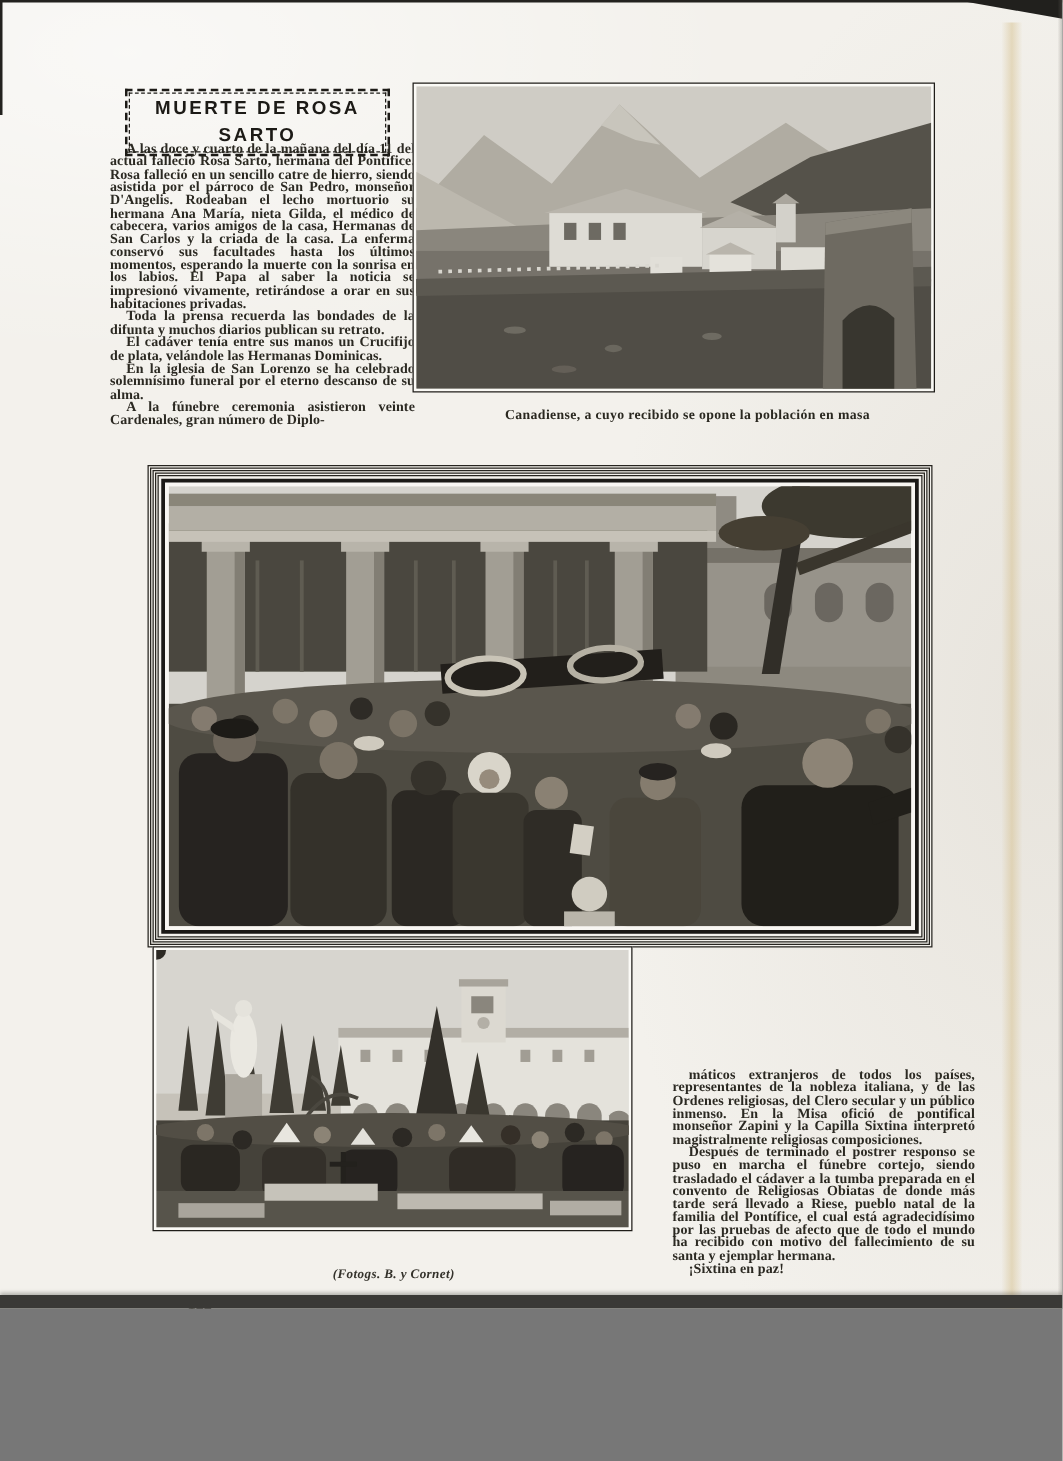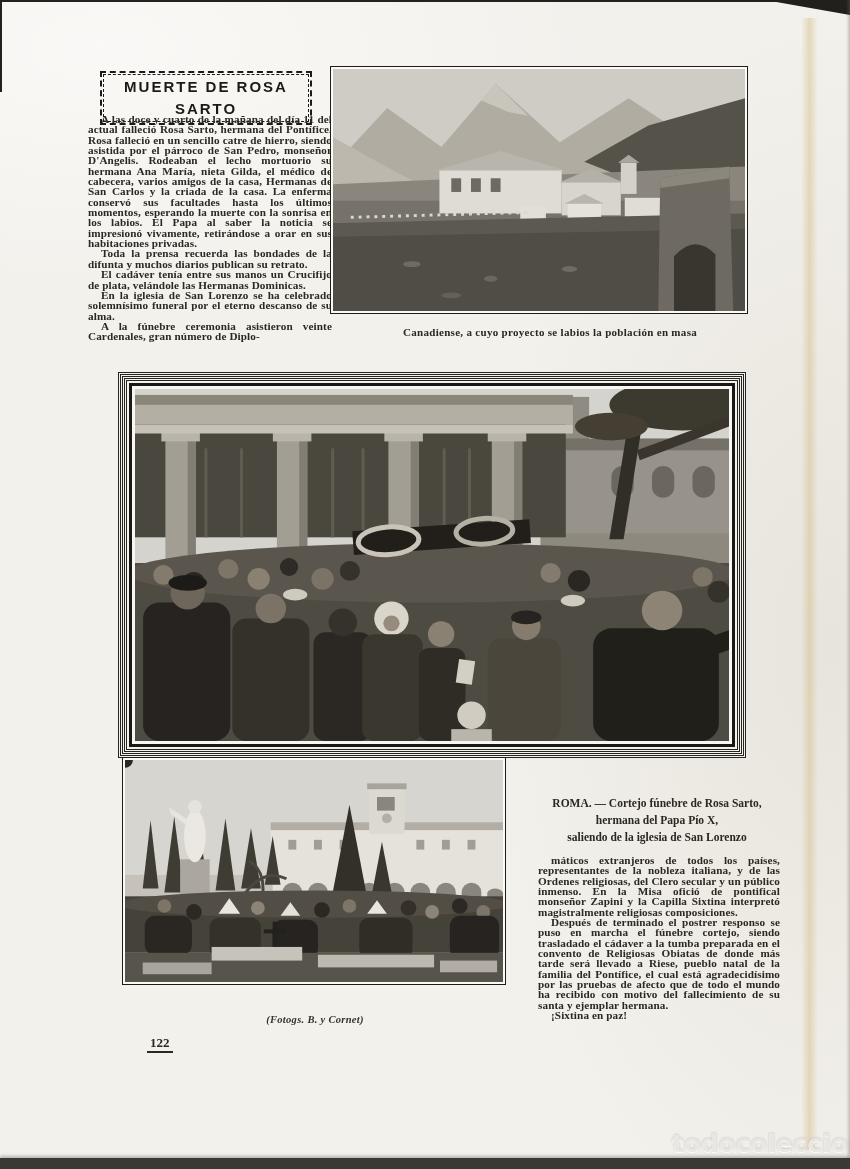--- a/index.html
+++ b/index.html
@@ -1,17 +1,17 @@
 <!DOCTYPE html>
 <html><head>
 <meta charset="utf-8">
 <style>
   html,body{margin:0;padding:0;background:#777;}
   .page{
-    position:relative;width:850px;height:1169px;margin:0 auto;overflow:hidden;
+    position:relative;width:850px;height:1047px;margin:0 auto;overflow:hidden;
     background:
       radial-gradient(ellipse 700px 350px at 12% 4%, rgba(255,255,255,0.55), rgba(255,255,255,0) 70%),
       radial-gradient(ellipse 500px 900px at 98% 55%, rgba(205,198,186,0.30), rgba(205,198,186,0) 70%),
       #f3f1ec;
     font-family:"Liberation Serif", serif;color:#27251f;
   }
   
   .top-line{position:absolute;top:0;left:0;width:100%;height:2px;background:#23221f;}
   .left-tick{position:absolute;top:0;left:0;width:2px;height:92px;background:#23221f;}
   .corner-wedge{position:absolute;top:0;right:0;width:0;height:0;
@@ -110,21 +110,21 @@
         <ellipse cx="240" cy="205" rx="8" ry="3" fill="#6e6b62"></ellipse>
         <ellipse cx="120" cy="232" rx="10" ry="3" fill="#645f57"></ellipse>
         <polygon points="332,112 402,100 406,248 330,248" fill="#6e6a61"></polygon>
         <polygon points="332,112 402,100 402,112 332,122" fill="#8b877d"></polygon>
         <path d="M346,248 L346,192 Q367,168 388,190 L388,248 Z" fill="#38362f"></path>
       </svg>
     </div>
   </div>
 
   <div class="caption caption-nuria">
-    <div>Canadiense, a cuyo proyecto se labios la población en masa</div>
+    <div>Canadiense, a cuyo recibido se opone la población en masa</div>
   </div>
 
   <div class="frame-pos">
     <div class="r">
         <div class="r">
           <div class="r">
             <div class="r">
               <div class="r r5">
       <div class="frame-core">
         <svg viewBox="0 0 586 356" preserveAspectRatio="none">
@@ -281,25 +281,20 @@
           <rect x="141" y="174" width="22" height="4" fill="#23211d"></rect>
         <rect y="198" width="384" height="30" fill="#57544b"></rect>
         <rect x="88" y="192" width="92" height="14" fill="#c6c3ba"></rect>
         <rect x="196" y="200" width="118" height="13" fill="#bdb9b0"></rect>
         <rect x="18" y="208" width="70" height="12" fill="#a9a59c"></rect>
         <rect x="320" y="206" width="58" height="12" fill="#b1ada4"></rect>
       </svg>
     </div>
   </div>
 
-  <div class="caption-roma">
-    <div>ROMA. — Cortejo fúnebre de Rosa Sarto,</div>
-    <div>hermana del Papa Pío X,</div>
-    <div>saliendo de la iglesia de San Lorenzo</div>
-  </div>
 
   <div class="col right-col">
     <p>máticos extranjeros de todos los países, representantes de la nobleza italiana, y de las Ordenes religiosas, del Clero secular y un público inmenso. En la Misa ofició de pontifical monseñor Zapini y la Capilla Sixtina interpretó magistralmente religiosas composiciones.</p>
     <p>Después de terminado el postrer responso se puso en marcha el fúnebre cortejo, siendo trasladado el cádaver a la tumba preparada en el convento de Religiosas Obiatas de donde más tarde será llevado a Riese, pueblo natal de la familia del Pontífice, el cual está agradecidísimo por las pruebas de afecto que de todo el mundo ha recibido con motivo del fallecimiento de su santa y ejemplar hermana.</p>
     <p>¡Sixtina en paz!</p>
   </div>
 
   <div class="caption caption-cemetery">
     <div class="credit">(Fotogs. B. y Cornet)</div>
   </div>

